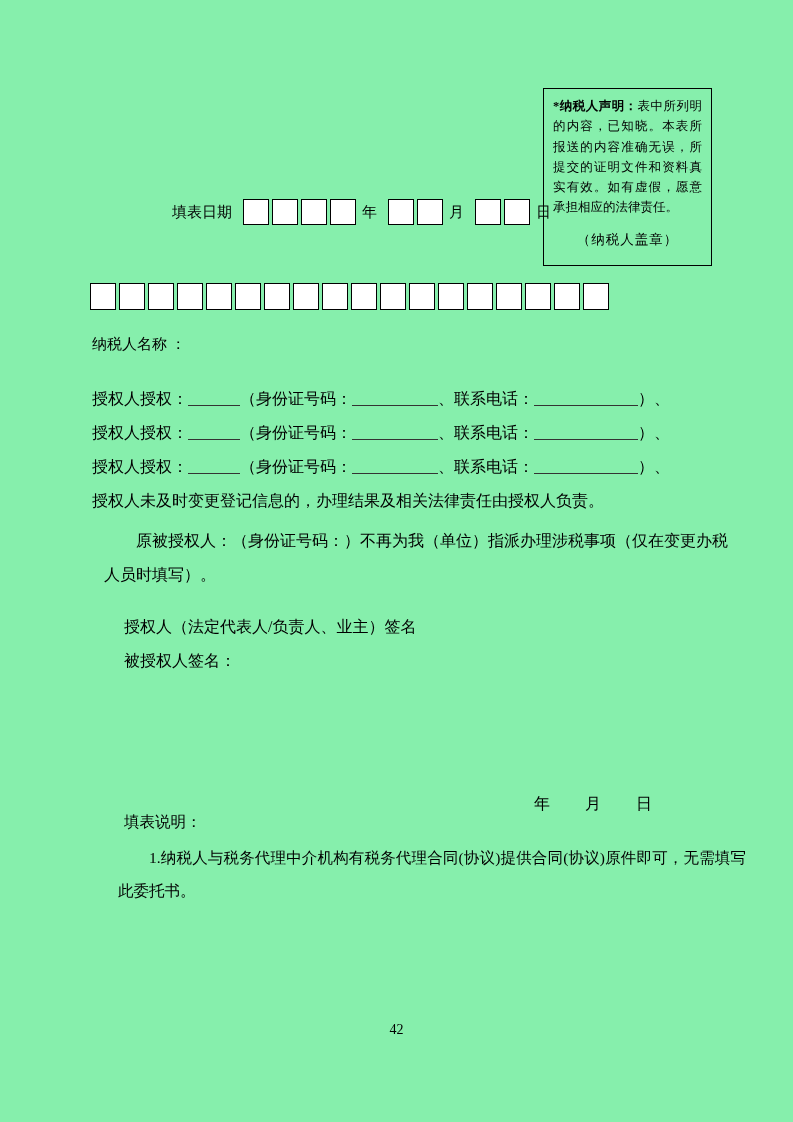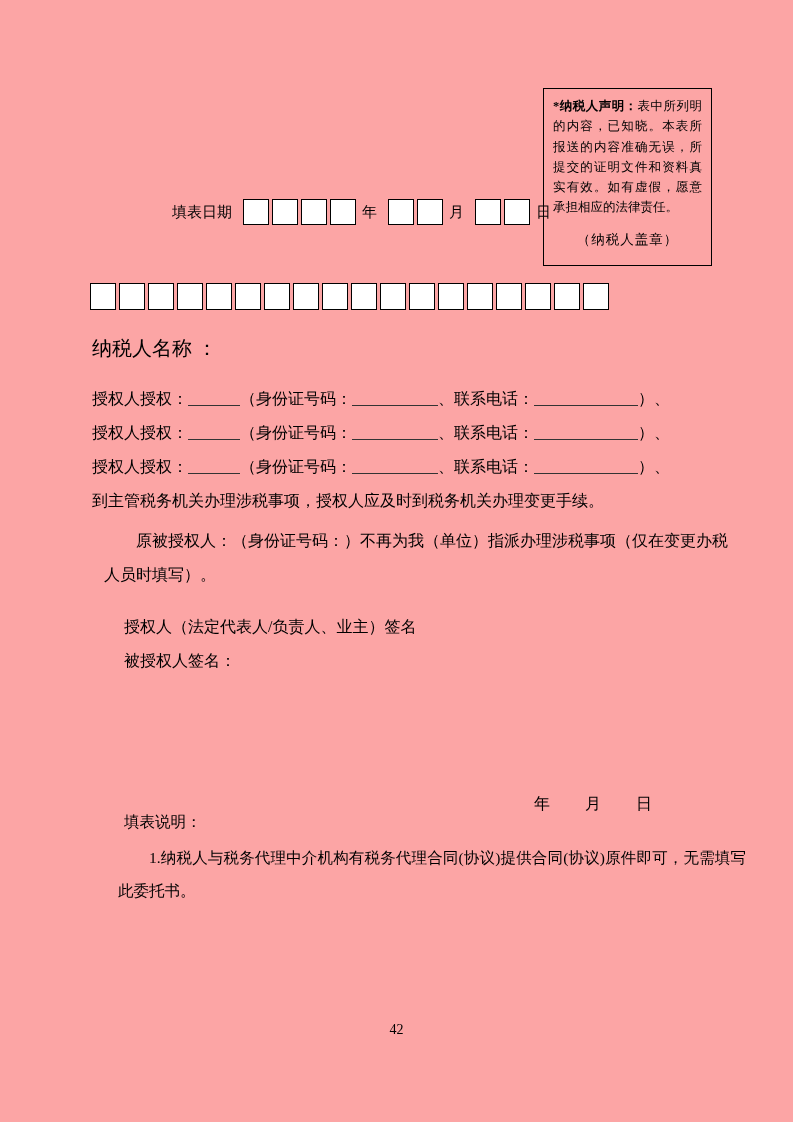--- a/index.html
+++ b/index.html
@@ -1,20 +1,20 @@
 <!DOCTYPE html>
 <html><head>
 <meta charset="utf-8">
 <style>
   * { margin:0; padding:0; box-sizing:border-box; }
   html,body { background:#ffffff; }
   .page {
     position:relative;
     width:793px; height:1122px;
-    background:#fca5a5;
+    background:#86efac;
     color:#000;
     font-family:"Liberation Serif", serif;
     overflow:hidden;
   }
   
   .decl-box {
     position:absolute; left:543px; top:88px;
     width:169px; height:178px;
     border:1px solid #000;
     padding:7px 9px 5px 9px;
@@ -43,21 +43,21 @@
 
   
   .credit-row {
     position:absolute; left:90px; top:283px;
     display:flex; align-items:center;
   }
   .credit-label { font-size:13.5px; line-height:1.35; text-align:center; margin-right:9px; white-space:nowrap; }
   .credit-boxes { display:flex; gap:3px; }
   .credit-boxes .box { width:26px; height:27px; }
 
-  .name-label { position:absolute; left:92px; top:335px; font-size:20px; }
+  .name-label { position:absolute; left:92px; top:335px; font-size:15px; }
 
   
   .auth-line { position:absolute; left:92px; font-size:16px; white-space:nowrap; }
   .auth-line.l1 { top:389px; }
   .auth-line.l2 { top:423px; }
   .auth-line.l3 { top:457px; }
   .blank { display:inline-block; border-bottom:1px solid #333; height:15px; vertical-align:-2px; }
   .blank.b1 { width:52px; }
   .blank.b2 { width:86px; }
   .blank.b3 { width:104px; }
@@ -147,21 +147,21 @@
   <div class="auth-line l1">
     <span>授权人授权：</span><span class="blank b1"></span><span>（身份证号码：</span><span class="blank b2"></span><span>、联系电话：</span><span class="blank b3"></span><span>）、</span>
   </div>
   <div class="auth-line l2">
     <span>授权人授权：</span><span class="blank b1"></span><span>（身份证号码：</span><span class="blank b2"></span><span>、联系电话：</span><span class="blank b3"></span><span>）、</span>
   </div>
   <div class="auth-line l3">
     <span>授权人授权：</span><span class="blank b1"></span><span>（身份证号码：</span><span class="blank b2"></span><span>、联系电话：</span><span class="blank b3"></span><span>）、</span>
   </div>
 
-  <div class="scope-text">到主管税务机关办理涉税事项，授权人应及时到税务机关办理变更手续。</div>
+  <div class="scope-text">授权人未及时变更登记信息的，办理结果及相关法律责任由授权人负责。</div>
 
   <div class="former-agent">原被授权人：（身份证号码：）不再为我（单位）指派办理涉税事项（仅在变更办税人员时填写）。</div>
 
   <div class="sign-label principal">授权人（法定代表人/负责人、业主）签名</div>
   <div class="sign-label agent">被授权人签名：</div>
 
   <div class="sign-date">年　　月　　日</div>
 
   <div class="notes-heading">填表说明：</div>
   <div class="note n1">1.纳税人与税务代理中介机构有税务代理合同(协议)提供合同(协议)原件即可，无需填写此委托书。</div>

